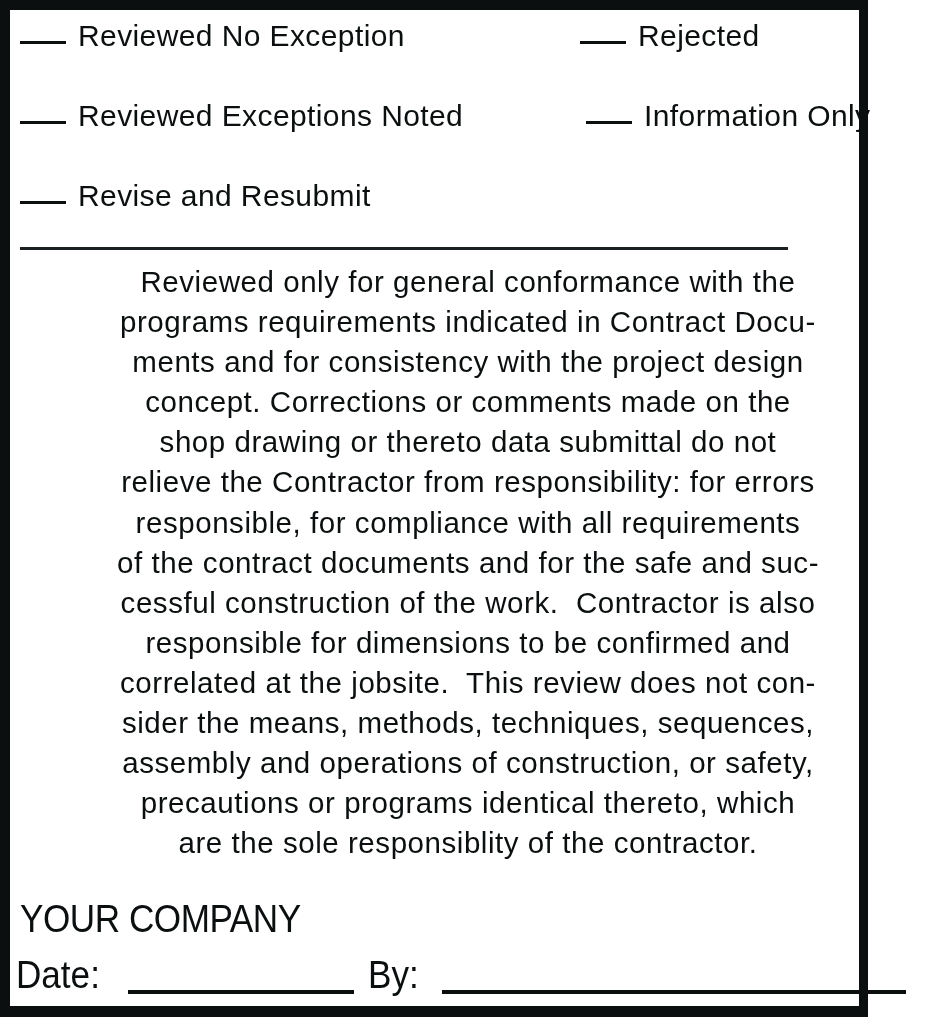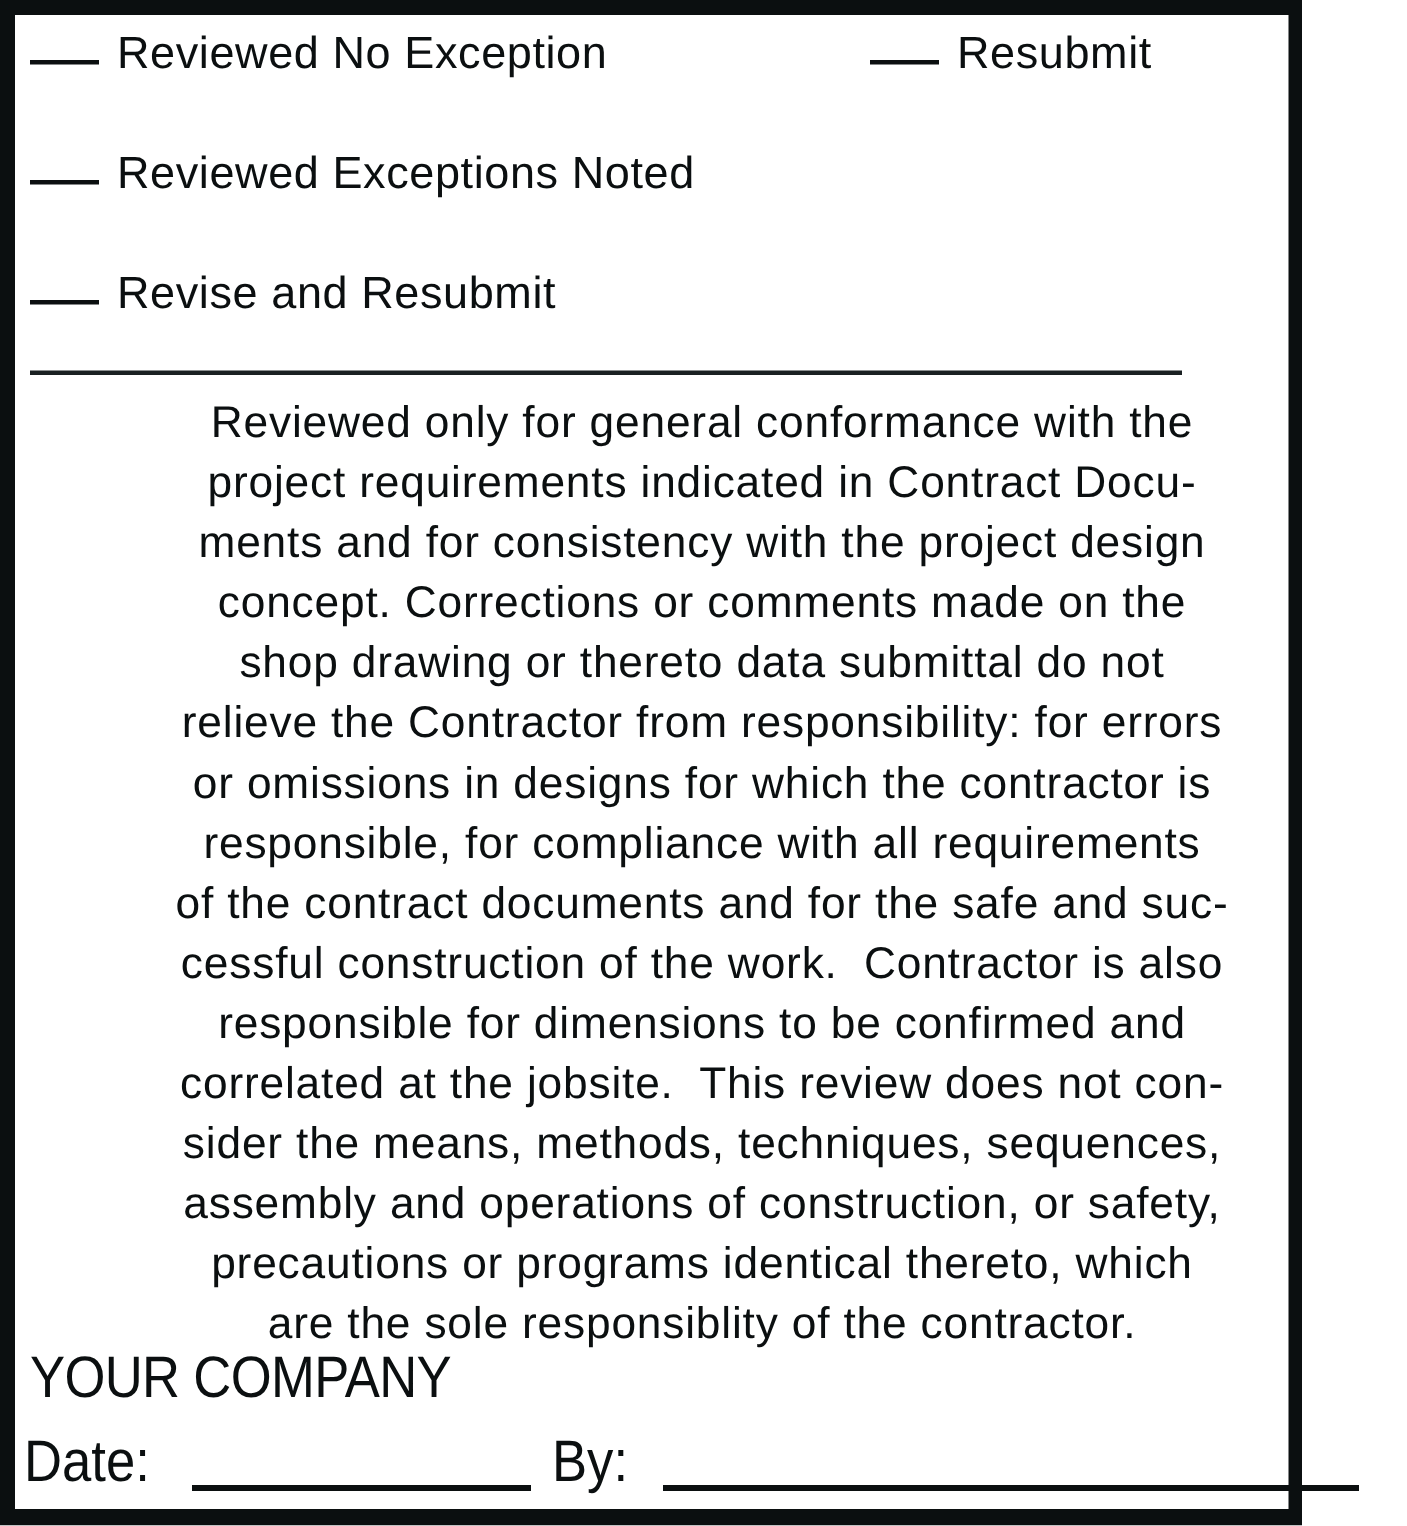--- a/index.html
+++ b/index.html
@@ -82,42 +82,44 @@
 </head>
 <body>
 
 <div class="stamp">
 
   <div class="opt" style="left:10px; top:8px;">
     <span class="blank"></span><span>Reviewed No Exception</span>
   </div>
 
   <div class="opt" style="left:570px; top:8px;">
-    <span class="blank"></span><span>Resubmit</span>
+    <span class="blank"></span><span>Rejected</span>
   </div>
 
   <div class="opt" style="left:10px; top:88px;">
     <span class="blank"></span><span>Reviewed Exceptions Noted</span>
   </div>
 
+  <div class="opt" style="left:576px; top:88px;">
+    <span class="blank"></span><span>Information Only</span>
+  </div>
 
   <div class="opt" style="left:10px; top:168px;text-align:right;">
     <span class="blank"></span><span>Revise and Resubmit</span>
   </div>
 
   <div class="rule"></div>
 
   <div class="body-text">
     <span class="body-line">Reviewed only for general conformance with the</span>
-    <span class="body-line">project requirements indicated in Contract Docu-</span>
+    <span class="body-line">programs requirements indicated in Contract Docu-</span>
     <span class="body-line">ments and for consistency with the project design</span>
     <span class="body-line">concept. Corrections or comments made on the</span>
     <span class="body-line">shop drawing or thereto data submittal do not</span>
     <span class="body-line">relieve the Contractor from responsibility: for errors</span>
-    <span class="body-line">or omissions in designs for which the contractor is</span>
     <span class="body-line">responsible, for compliance with all requirements</span>
     <span class="body-line">of the contract documents and for the safe and suc-</span>
     <span class="body-line">cessful construction of the work.  Contractor is also</span>
     <span class="body-line">responsible for dimensions to be confirmed and</span>
     <span class="body-line">correlated at the jobsite.  This review does not con-</span>
     <span class="body-line">sider the means, methods, techniques, sequences,</span>
     <span class="body-line">assembly and operations of construction, or safety,</span>
     <span class="body-line">precautions or programs identical thereto, which</span>
     <span class="body-line">are the sole responsiblity of the contractor.</span>
   </div>

